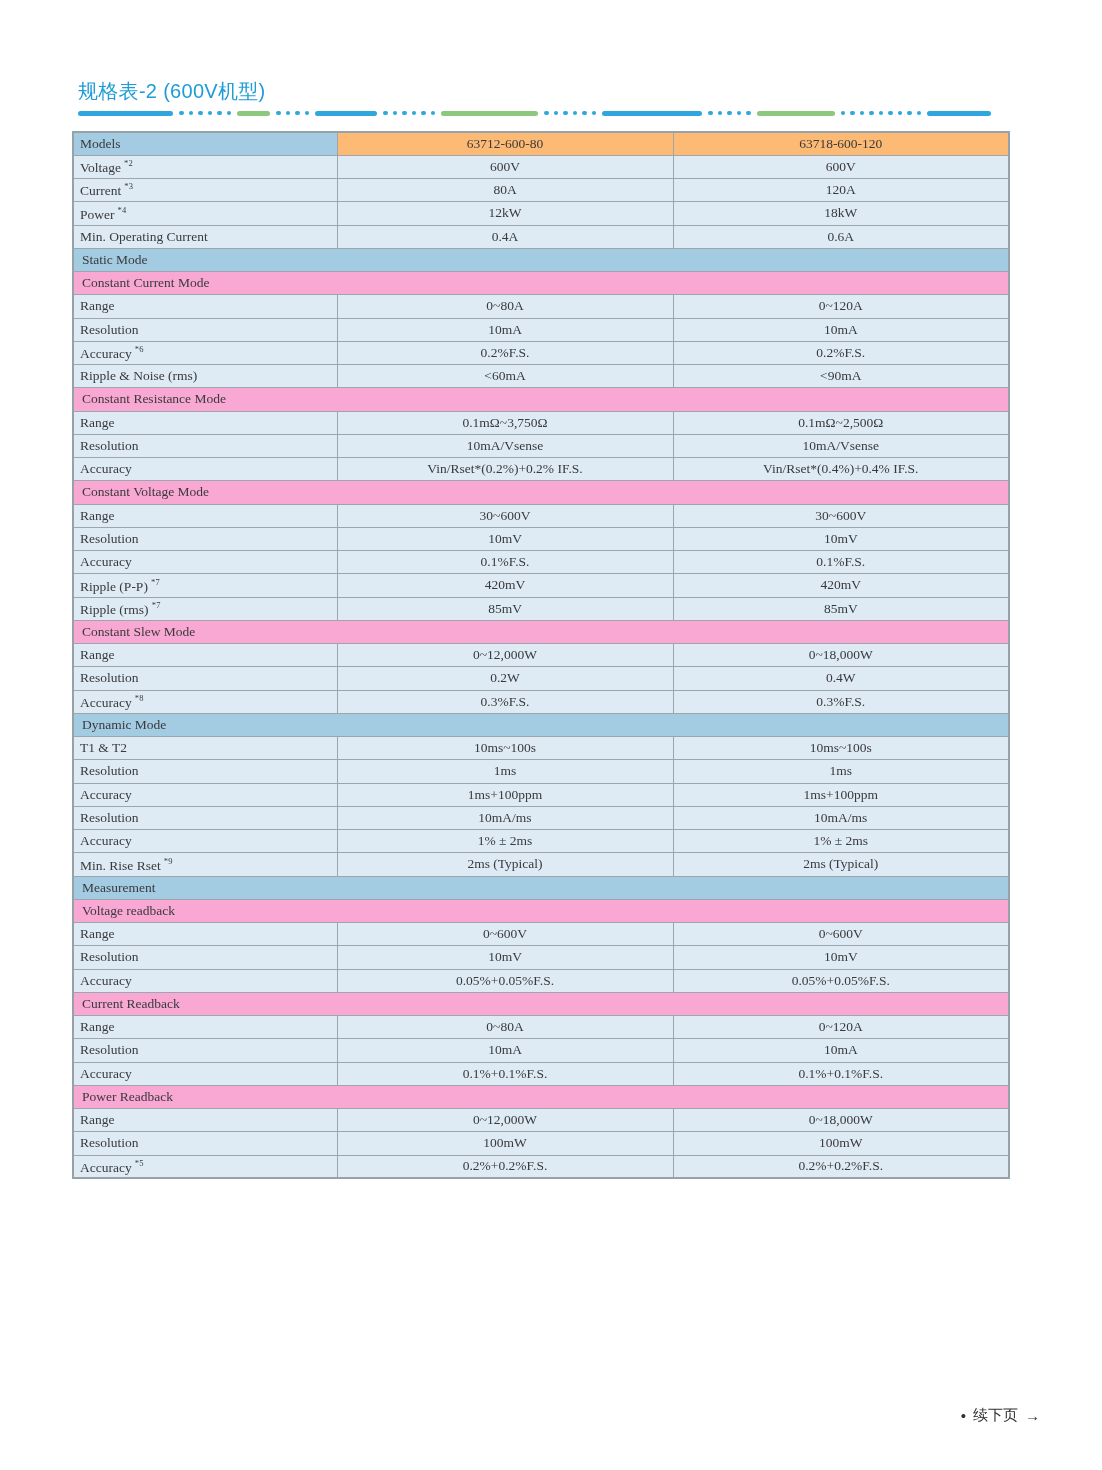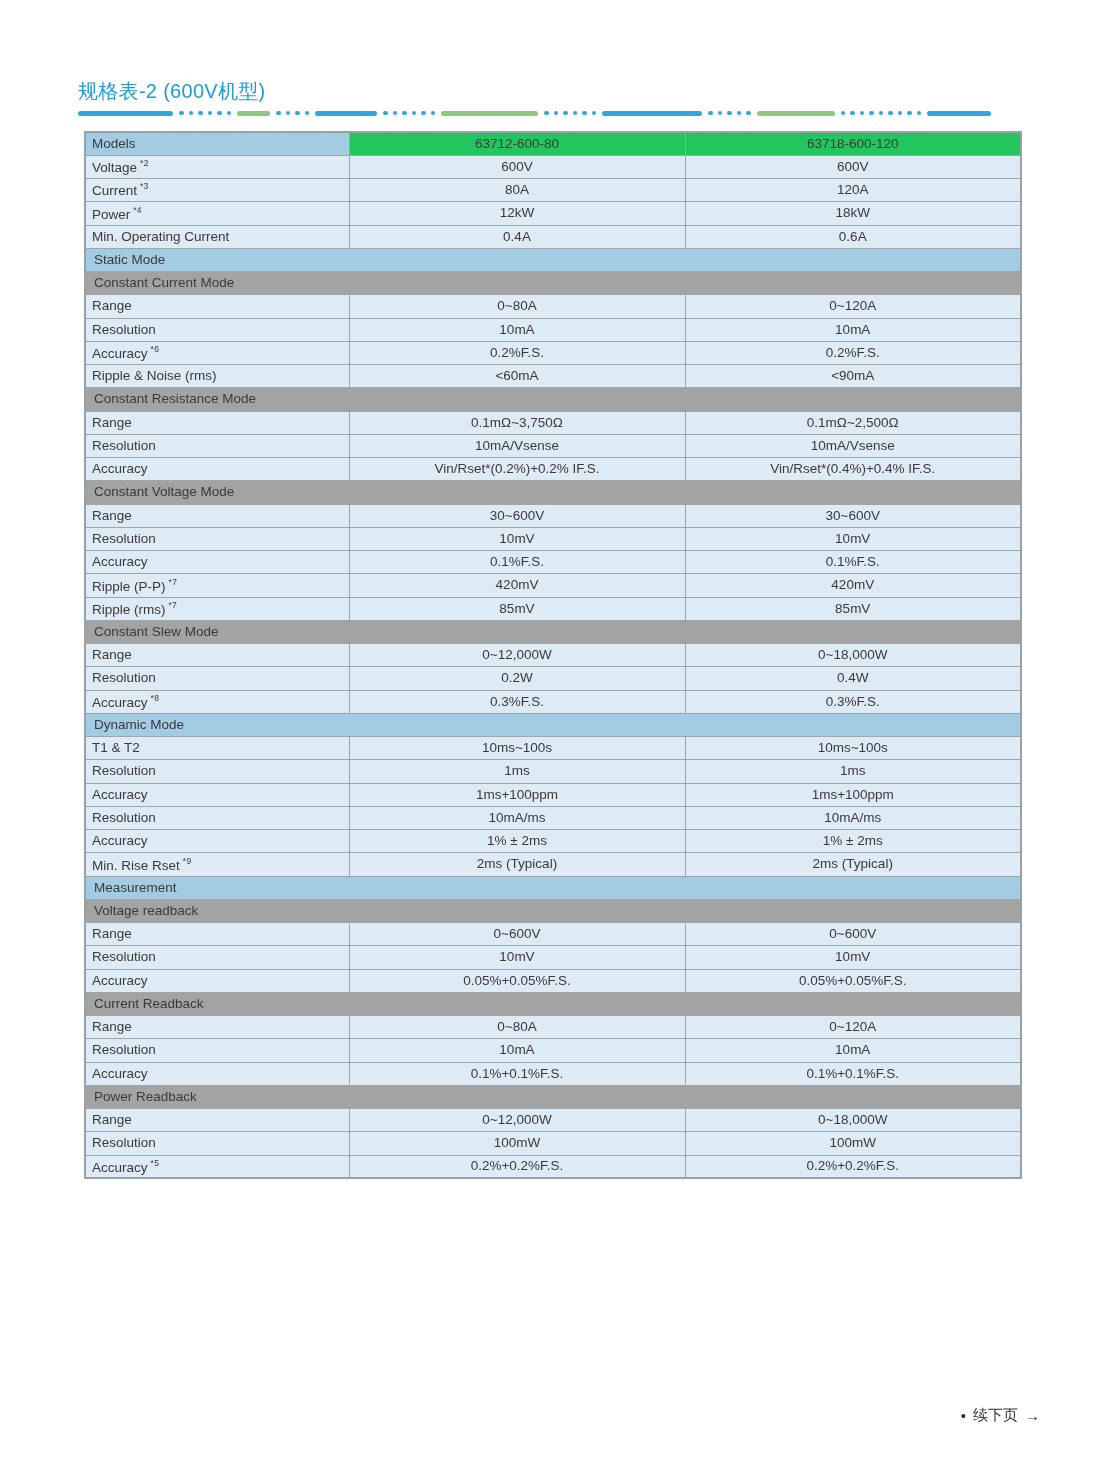--- a/index.html
+++ b/index.html
@@ -31,43 +31,44 @@
     align-items: center;
     gap: 6px;
     overflow: hidden;
   }
   .divider .bar { height: 5px; border-radius: 3px; flex: 0 0 auto; }
   .divider .dotgroup { display: flex; gap: 5px; flex: 0 0 auto; align-items: center; }
   .divider .dot { width: 4.5px; height: 4.5px; border-radius: 50%; flex: 0 0 auto; }
 
   table.spec {
     position: absolute;
-    left: 84px;
+    left: 72px;
     top: 131px;
     width: 936px;
     border-collapse: collapse;
     table-layout: fixed;
     font-size: 13.5px;
     color: #3a3a3c;
+    font-family: Liberation Serif, serif;
   }
   table.spec td {
     border: 1px solid #9da6ad;
     height: 23.25px;
     padding: 0 6px;
     line-height: 1.05;
     vertical-align: middle;
   }
   table.spec { border: 2px solid #97a1a8; }
   td.lbl { text-align: left; padding-left: 8px; background: #deebf5; }
   td.val { text-align: center; background: #deebf5; }
   tr.sec-row td { background: #a3cce3; padding-left: 8px; }
-  tr.sub-row td { background: #a3a3a3; padding-left: 8px; }
+  tr.sub-row td { background: #f9a8d4; padding-left: 8px; }
   tr.hdr-row td { background: #a3cce3; }
   tr.hdr-row td.lbl { background: #a3cce3; }
-  tr.hdr-row td.val { background: #22c55e; }
+  tr.hdr-row td.val { background: #fdba74; }
   sup.note {
     font-size: 8.5px;
     vertical-align: super;
     margin-left: 3px;
     letter-spacing: 0.3px;
   }
   .footer {
     position: absolute;
     top: 1406px;
     right: 62px;

